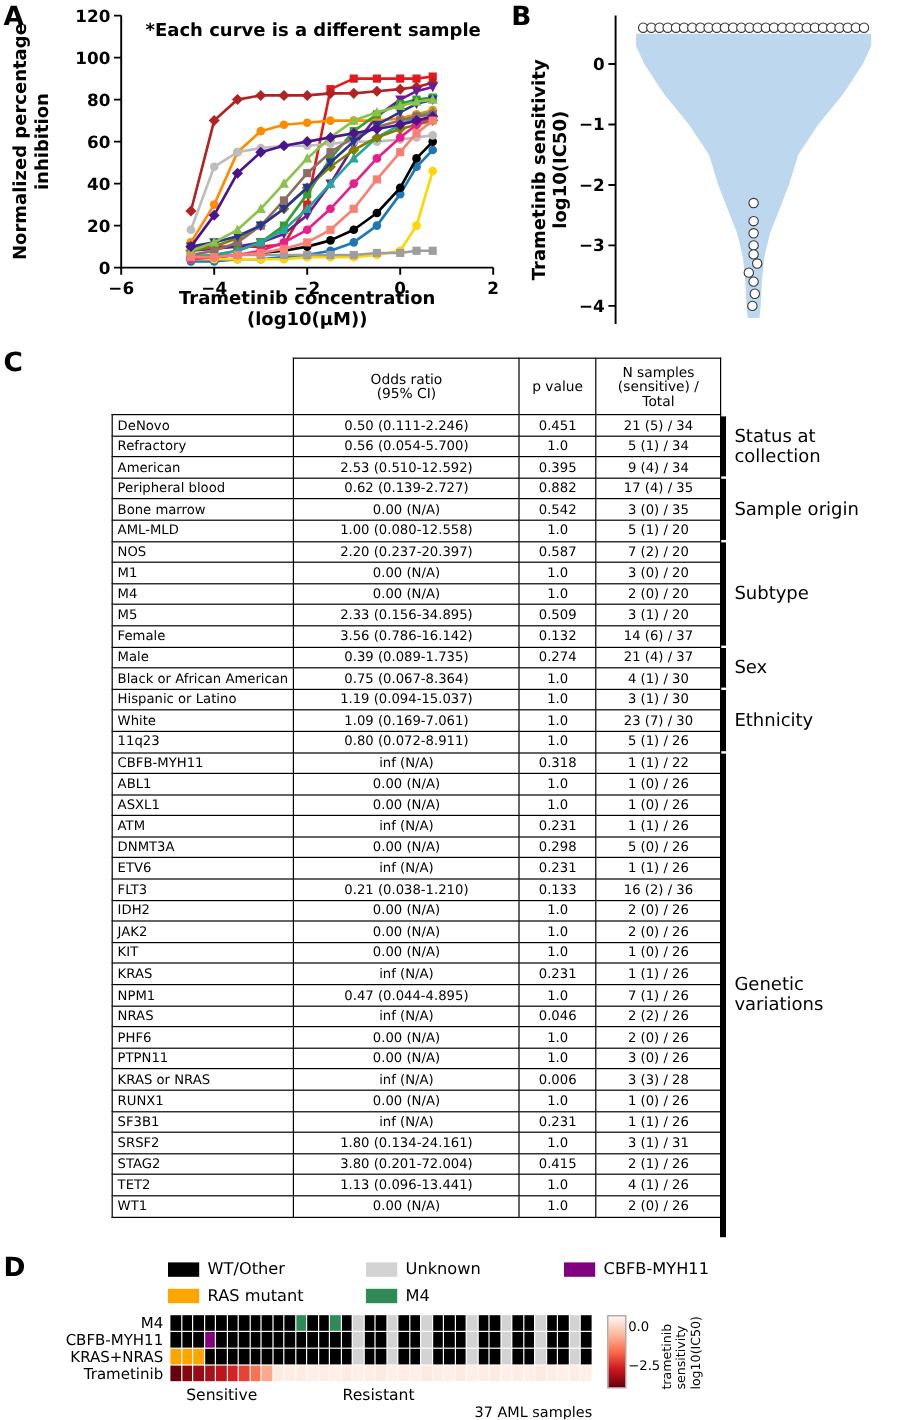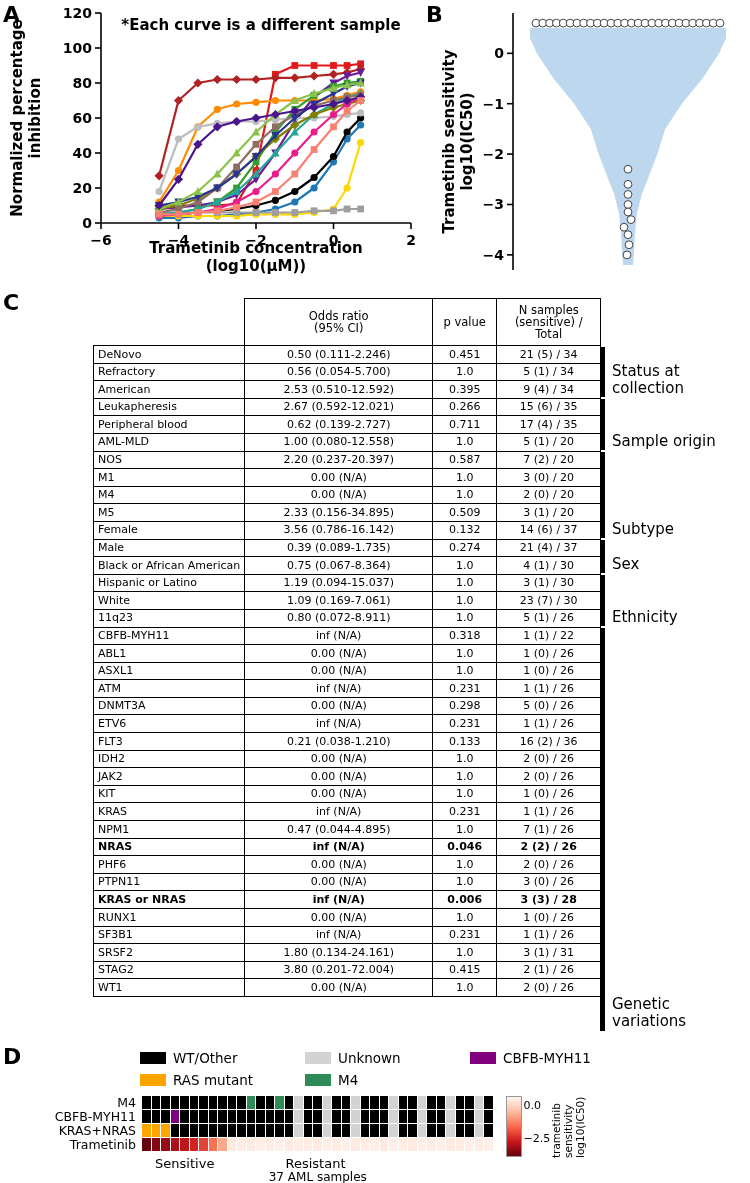--- a/index.html
+++ b/index.html
@@ -11,24 +11,24 @@
 
   
   #panelC{position:absolute;left:93px;top:298px;}
   .tbl{border-collapse:collapse;font-size:11px;}
   .tbl th,.tbl td{border:1px solid #000;line-height:1.05;}
   .tbl th.nb{border:none;background:#fff;}
   .tbl th{font-weight:normal;font-size:11.5px;text-align:center;vertical-align:middle;padding:3px 4px;height:40px;}
   .tbl td{padding:0 4px;height:16.6px;white-space:nowrap;}
   .cname{text-align:left;}
   .cc{text-align:center;}
-  .boldrow td{font-weight:bold;}
+  .boldrow td{font-weight:normal;}
 
   
-  .bracket{position:absolute;display:flex;align-items:flex-end;}
+  .bracket{position:absolute;display:flex;align-items:center;}
   .bracket .bar{width:5px;background:#000;height:100%;}
   .bracket .blab{margin-left:7px;font-size:15px;line-height:1.15;white-space:nowrap;}
 
   
   #panelD{position:absolute;left:0;top:1048px;width:750px;height:135px;}
   .legend-item{position:absolute;display:flex;align-items:center;font-size:13.5px;}
   .legend-swatch{width:26px;height:12px;margin-right:7px;display:inline-block;}
   .hm-cell{position:absolute;}
   .hm-rowlabel{position:absolute;text-align:right;font-size:12.5px;line-height:13px;width:136px;left:0;}
   .hm-xlabel{position:absolute;text-align:center;font-size:13px;}
@@ -434,30 +434,30 @@
             <td class="cc">1.0</td>
             <td class="cc">5 (1) / 34</td>
           </tr>
           <tr>
             <td class="cname">American</td>
             <td class="cc">2.53 (0.510-12.592)</td>
             <td class="cc">0.395</td>
             <td class="cc">9 (4) / 34</td>
           </tr>
           <tr>
-            <td class="cname">Leukapheresis</td>
-            <td class="cc">2.67 (0.592-12.021)</td>
-            <td class="cc">0.266</td>
-            <td class="cc">15 (6) / 35</td>
-          </tr>
-          <tr>
             <td class="cname">Peripheral blood</td>
             <td class="cc">0.62 (0.139-2.727)</td>
-            <td class="cc">0.711</td>
+            <td class="cc">0.882</td>
             <td class="cc">17 (4) / 35</td>
+          </tr>
+          <tr>
+            <td class="cname">Bone marrow</td>
+            <td class="cc">0.00 (N/A)</td>
+            <td class="cc">0.542</td>
+            <td class="cc">3 (0) / 35</td>
           </tr>
           <tr>
             <td class="cname">AML-MLD</td>
             <td class="cc">1.00 (0.080-12.558)</td>
             <td class="cc">1.0</td>
             <td class="cc">5 (1) / 20</td>
           </tr>
           <tr>
             <td class="cname">NOS</td>
             <td class="cc">2.20 (0.237-20.397)</td>
@@ -630,20 +630,26 @@
             <td class="cname">SRSF2</td>
             <td class="cc">1.80 (0.134-24.161)</td>
             <td class="cc">1.0</td>
             <td class="cc">3 (1) / 31</td>
           </tr>
           <tr>
             <td class="cname">STAG2</td>
             <td class="cc">3.80 (0.201-72.004)</td>
             <td class="cc">0.415</td>
             <td class="cc">2 (1) / 26</td>
+          </tr>
+          <tr>
+            <td class="cname">TET2</td>
+            <td class="cc">1.13 (0.096-13.441)</td>
+            <td class="cc">1.0</td>
+            <td class="cc">4 (1) / 26</td>
           </tr>
           <tr>
             <td class="cname">WT1</td>
             <td class="cc">0.00 (N/A)</td>
             <td class="cc">1.0</td>
             <td class="cc">2 (0) / 26</td>
           </tr>
         </tbody>
       </table>
     </div>
@@ -843,21 +849,21 @@
       <div class="hm-cell" style="left: 417.5px; top: 90px; width: 8.5px; height: 13px; background: rgb(255, 239, 232);"></div>
       <div class="hm-cell" style="left: 427px; top: 90px; width: 8.5px; height: 13px; background: rgb(255, 237, 229);"></div>
       <div class="hm-cell" style="left: 436.5px; top: 90px; width: 8.5px; height: 13px; background: rgb(255, 239, 232);"></div>
       <div class="hm-cell" style="left: 446px; top: 90px; width: 8.5px; height: 13px; background: rgb(254, 234, 225);"></div>
       <div class="hm-cell" style="left: 455.5px; top: 90px; width: 8.5px; height: 13px; background: rgb(255, 237, 229);"></div>
       <div class="hm-cell" style="left: 465px; top: 90px; width: 8.5px; height: 13px; background: rgb(255, 239, 232);"></div>
       <div class="hm-cell" style="left: 474.5px; top: 90px; width: 8.5px; height: 13px; background: rgb(255, 237, 229);"></div>
       <div class="hm-cell" style="left: 484px; top: 90px; width: 8.5px; height: 13px; background: rgb(255, 239, 232);"></div>
       <div class="hm-xlabel" style="left: 142px; top: 108px; width: 85.5px;">Sensitive</div>
       <div class="hm-xlabel" style="left: 227.5px; top: 108px; width: 176px;">Resistant</div>
-      <div class="hm-caption" style="left: 142px; top: 122px; width: 351.5px;">37 AML samples</div>
+      <div class="hm-caption" style="left: 142px; top: 122px; width: 351.5px; text-align: right;">37 AML samples</div>
       <div class="cbar" style="left: 505.5px; top: 48px; height: 59px; background: linear-gradient(rgb(255, 245, 240) 0%, rgb(252, 187, 161) 25%, rgb(251, 106, 74) 50%, rgb(203, 24, 29) 75%, rgb(103, 0, 13) 100%);"></div>
       <div class="cbar-tick" style="left: 523.5px; top: 51px;">0.0</div>
       <div class="cbar-tick" style="left: 523.5px; top: 84px;">−2.5</div>
       <div class="cbar-label" style="left: 549.5px; top: 110px;">
         <div>trametinib</div>
         <div>sensitivity</div>
         <div>log10(IC50)</div>
       </div>
     </div>
 </div>

